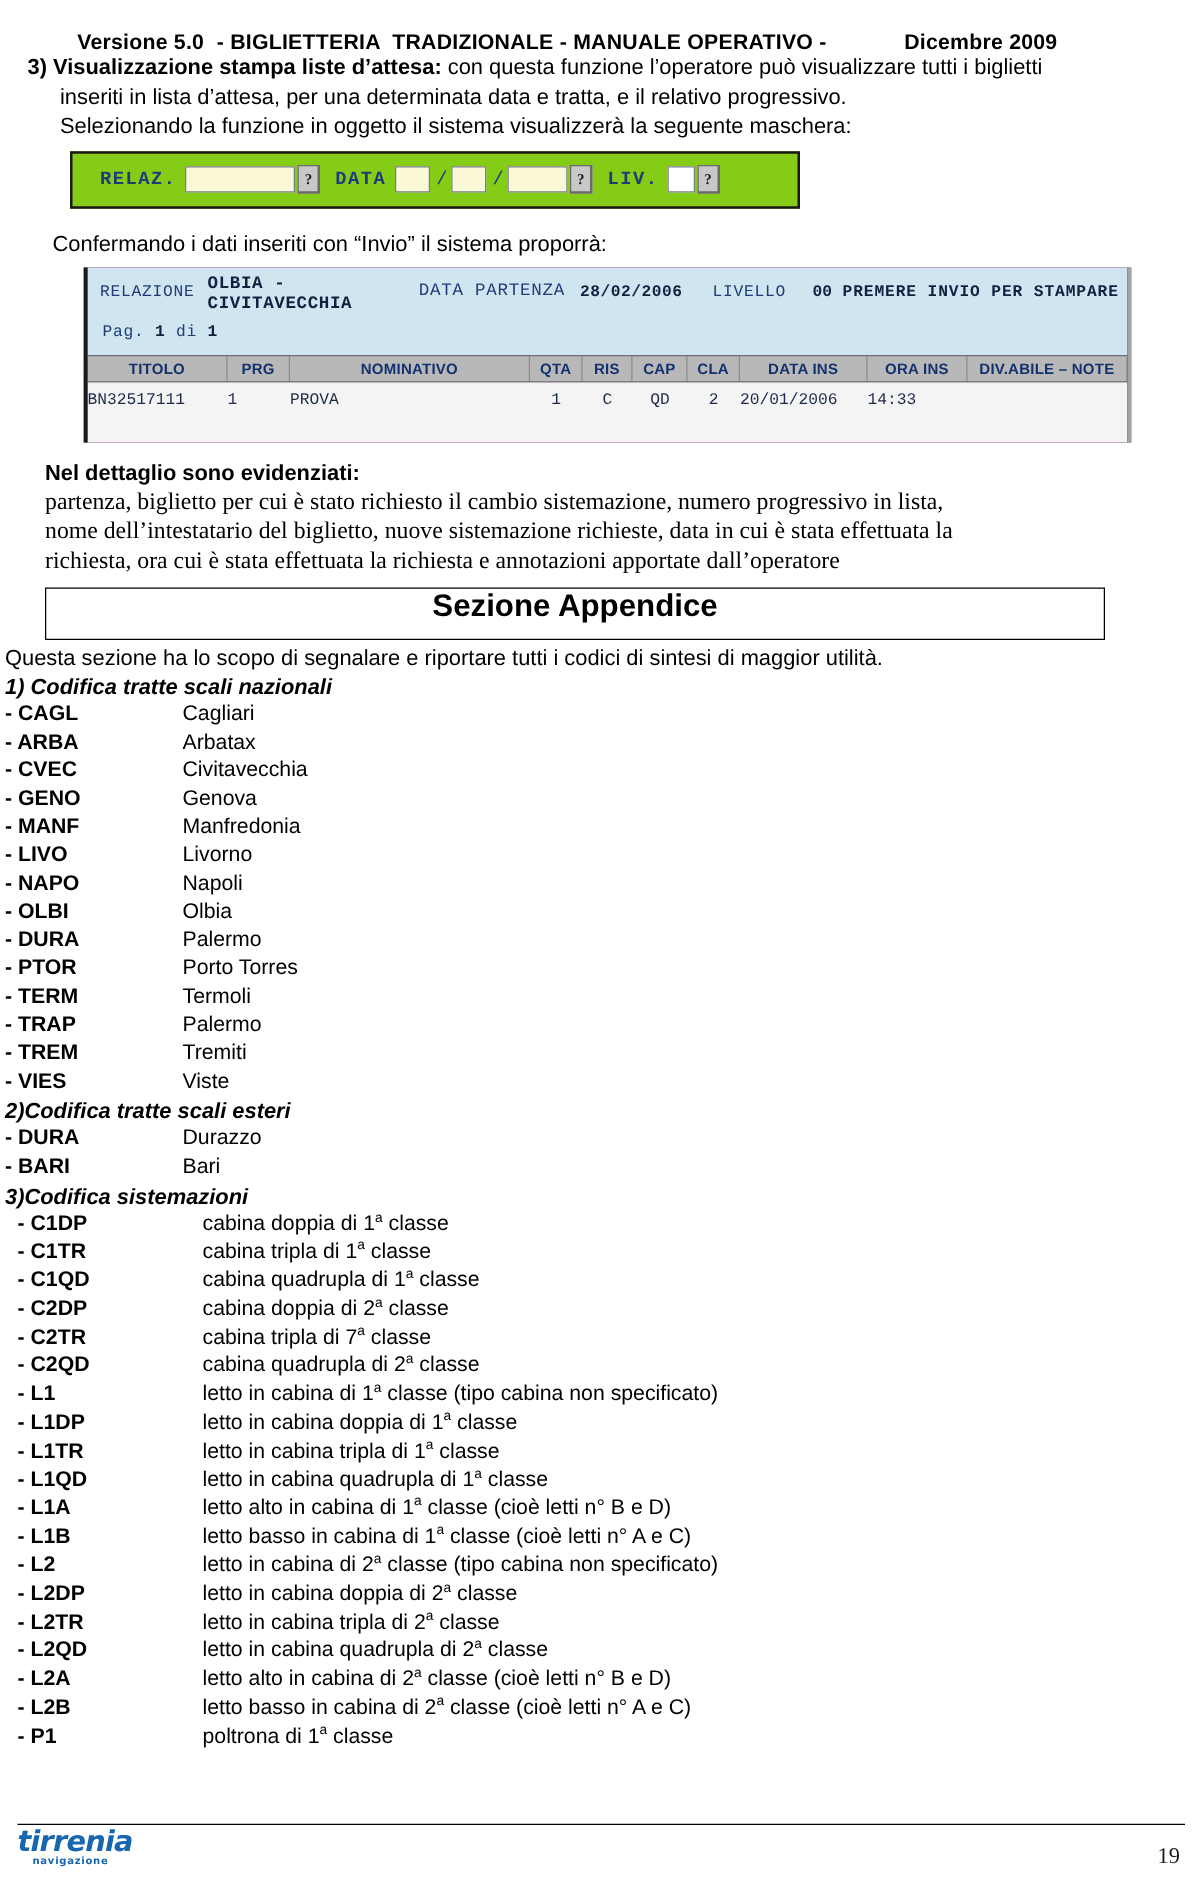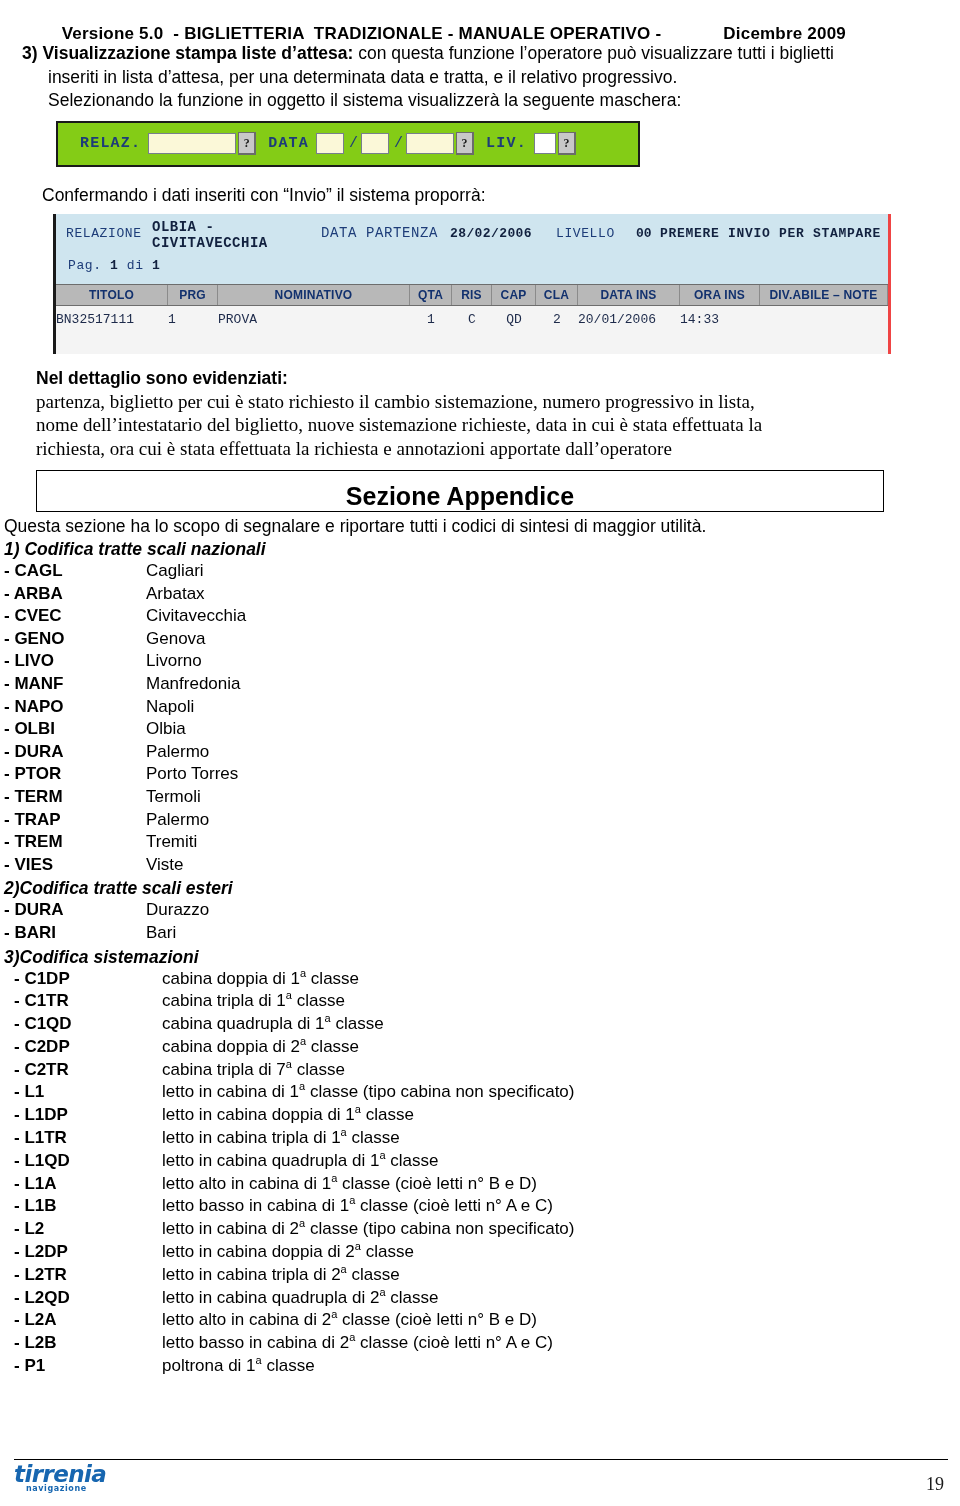--- a/index.html
+++ b/index.html
@@ -112,25 +112,25 @@
   }
 
   
   .confirm-line {
     margin: 18px 0 0 42px;
     font-size: 17.5px;
   }
 
   
   .term-shot {
-    margin: 8px 0 0 53px;
+    margin: 8px 0 0 67px;
     width: 838px;
     height: 140px;
     border-left: 3px solid #1a1a1a;
-    border-right: 3px solid #ef4444;
+    border-right: 3px solid #a3a3a3;
     box-sizing: border-box;
     background: #701a75;
     position: relative;
     overflow: hidden;
   }
   .term-top {
     background: #cfe5ef;
     height: 70px;
     position: relative;
     font-family: "Liberation Mono", monospace;
@@ -224,21 +224,21 @@
   }
 
   
   .appendice-box {
     margin: 10px 0 0 36px;
     width: 848px;
     height: 42px;
     border: 1.5px solid #000;
     box-sizing: border-box;
     display: flex;
-    align-items: flex-end;
+    align-items: flex-start;
     justify-content: center;
   }
   .appendice-box .ap-title {
     font-size: 25px;
     font-weight: bold;
   }
 
   .appendice-intro {
     margin: 4px 0 0 4px;
     font-size: 17.5px;
@@ -432,28 +432,28 @@
       </div>
       <div class="code-row">
         <span class="code">- CVEC</span>
         <span class="desc">Civitavecchia</span>
       </div>
       <div class="code-row">
         <span class="code">- GENO</span>
         <span class="desc">Genova</span>
       </div>
       <div class="code-row">
+        <span class="code">- MANF</span>
+        <span class="desc">Manfredonia</span>
+      </div>
+      <div class="code-row">
         <span class="code">- LIVO</span>
         <span class="desc">Livorno</span>
       </div>
       <div class="code-row">
-        <span class="code">- MANF</span>
-        <span class="desc">Manfredonia</span>
-      </div>
-      <div class="code-row">
         <span class="code">- NAPO</span>
         <span class="desc">Napoli</span>
       </div>
       <div class="code-row">
         <span class="code">- OLBI</span>
         <span class="desc">Olbia</span>
       </div>
       <div class="code-row">
         <span class="code">- DURA</span>
         <span class="desc">Palermo</span>
@@ -506,20 +506,24 @@
         <span class="code">- C1QD</span>
         <span class="desc"><span>cabina quadrupla di 1</span><sup class="ord">a</sup><span> classe</span></span>
       </div>
       <div class="code-row">
         <span class="code">- C2DP</span>
         <span class="desc"><span>cabina doppia di 2</span><sup class="ord">a</sup><span> classe</span></span>
       </div>
       <div class="code-row">
         <span class="code">- C2TR</span>
         <span class="desc"><span>cabina tripla di 7</span><sup class="ord">a</sup><span> classe</span></span>
+      </div>
+      <div class="code-row">
+        <span class="code">- C2QD</span>
+        <span class="desc"><span>cabina quadrupla di 2</span><sup class="ord">a</sup><span> classe</span></span>
       </div>
       <div class="code-row">
         <span class="code">- L1</span>
         <span class="desc"><span>letto in cabina di 1</span><sup class="ord">a</sup><span> classe (tipo cabina non specificato)</span></span>
       </div>
       <div class="code-row">
         <span class="code">- L1DP</span>
         <span class="desc"><span>letto in cabina doppia di 1</span><sup class="ord">a</sup><span> classe</span></span>
       </div>
       <div class="code-row">

